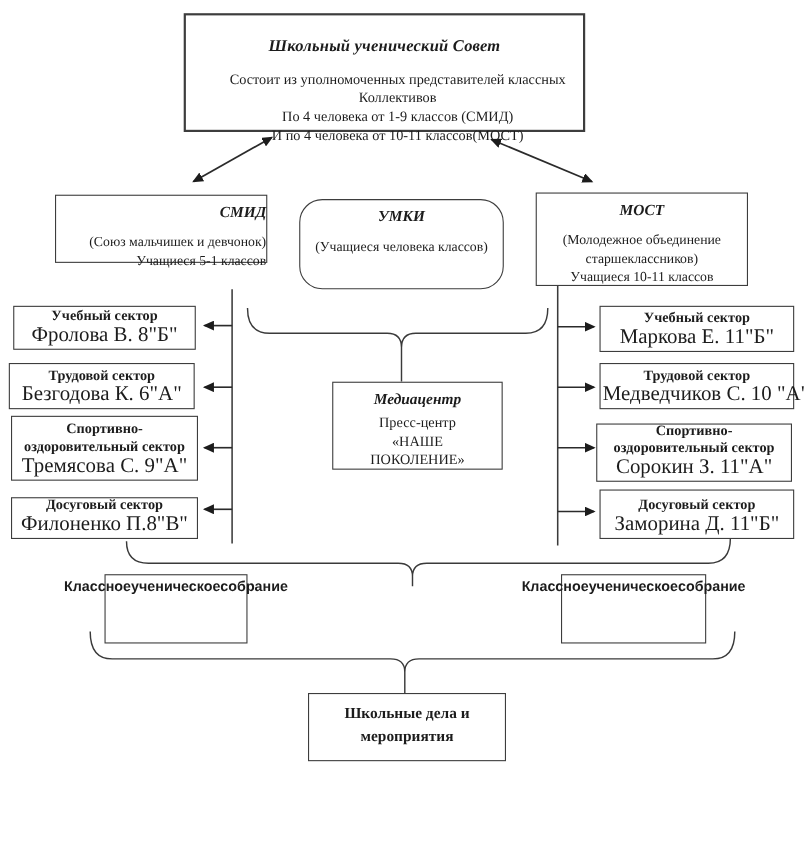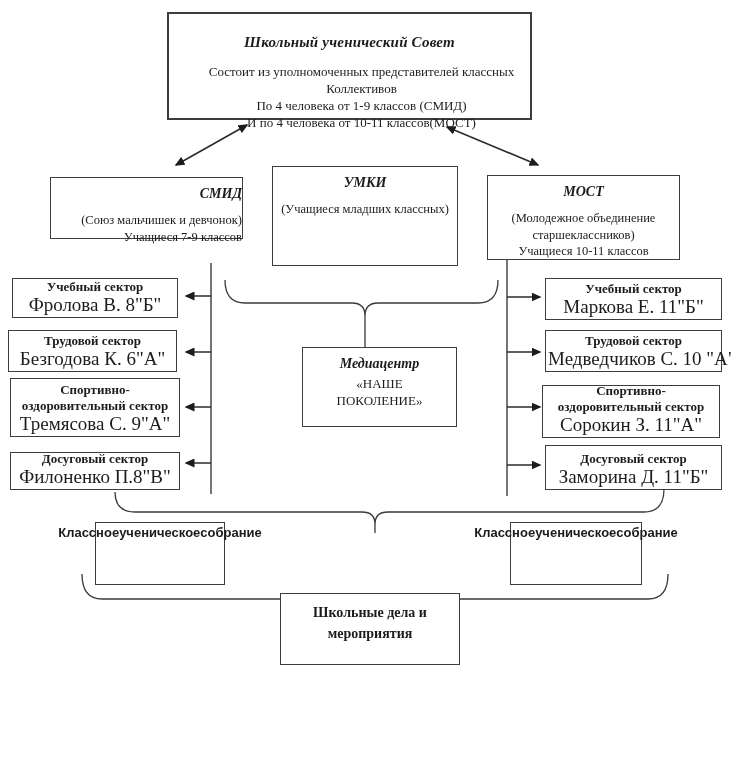--- a/index.html
+++ b/index.html
@@ -71,26 +71,26 @@
     <div class="root-title">Школьный ученический Совет</div>
     <div class="root-line">Состоит из уполномоченных представителей классных</div>
     <div class="root-line">Коллективов</div>
     <div class="root-line">По 4 человека от 1-9 классов (СМИД)</div>
     <div class="root-line">И по 4 человека от 10-11 классов(МОСТ)</div>
   </div>
 
   <div class="box" style="left:50px;top:177px;width:193px;height:62px;text-align:right;">
     <div class="grp-title">СМИД</div>
     <div class="grp-line">(Союз мальчишек и девчонок)</div>
-    <div class="grp-line">Учащиеся 7-9 классов</div>
+    <div class="grp-line">Учащиеся 5-1 классов</div>
   </div>
 
-  <div class="box" style="left:272px;top:166px;width:186px;height:100px;">
+  <div class="box" style="left:272px;top:181px;width:186px;height:82px;border-radius:21px;">
     <div class="grp-title">УМКИ</div>
-    <div class="grp-line">(Учащиеся младших классных)</div>
+    <div class="grp-line">(Учащиеся человека классов)</div>
   </div>
 
   <div class="box" style="left:487px;top:175px;width:193px;height:85px;">
     <div class="grp-title">МОСТ</div>
     <div class="grp-line">(Молодежное объединение</div>
     <div class="grp-line">старшеклассников)</div>
     <div class="grp-line">Учащиеся 10-11 классов</div>
   </div>
 
   <div class="box sector" style="left:12px;top:278px;width:166px;height:40px;">
@@ -122,34 +122,35 @@
     <div class="sector-title">Спортивно-оздоровительный сектор</div>
     <div class="sector-name">Сорокин З. 11"А"</div>
   </div>
   <div class="box sector" style="left:545px;top:445px;width:177px;height:45px;">
     <div class="sector-title">Досуговый сектор</div>
     <div class="sector-name">Заморина Д. 11"Б"</div>
   </div>
 
   <div class="box media-box" style="left:290px;top:347px;width:155px;height:80px;">
     <div class="media-title">Медиацентр</div>
+    <div class="media-line">Пресс-центр</div>
     <div class="media-line">«НАШЕ</div>
     <div class="media-line">ПОКОЛЕНИЕ»</div>
   </div>
 
   <div class="box class-box" style="left:95px;top:522px;width:130px;height:63px;">
     <div>Классное</div>
     <div>ученическое</div>
     <div>собрание</div>
   </div>
 
   <div class="box class-box" style="left:510px;top:522px;width:132px;height:63px;">
     <div>Классное</div>
     <div>ученическое</div>
     <div>собрание</div>
   </div>
 
-  <div class="box school-box" style="left:280px;top:593px;width:180px;height:72px;">
+  <div class="box school-box" style="left:280px;top:630px;width:180px;height:62px;">
     <div>Школьные дела и</div>
     <div>мероприятия</div>
   </div>
 
 </div>
 
 </body></html>

